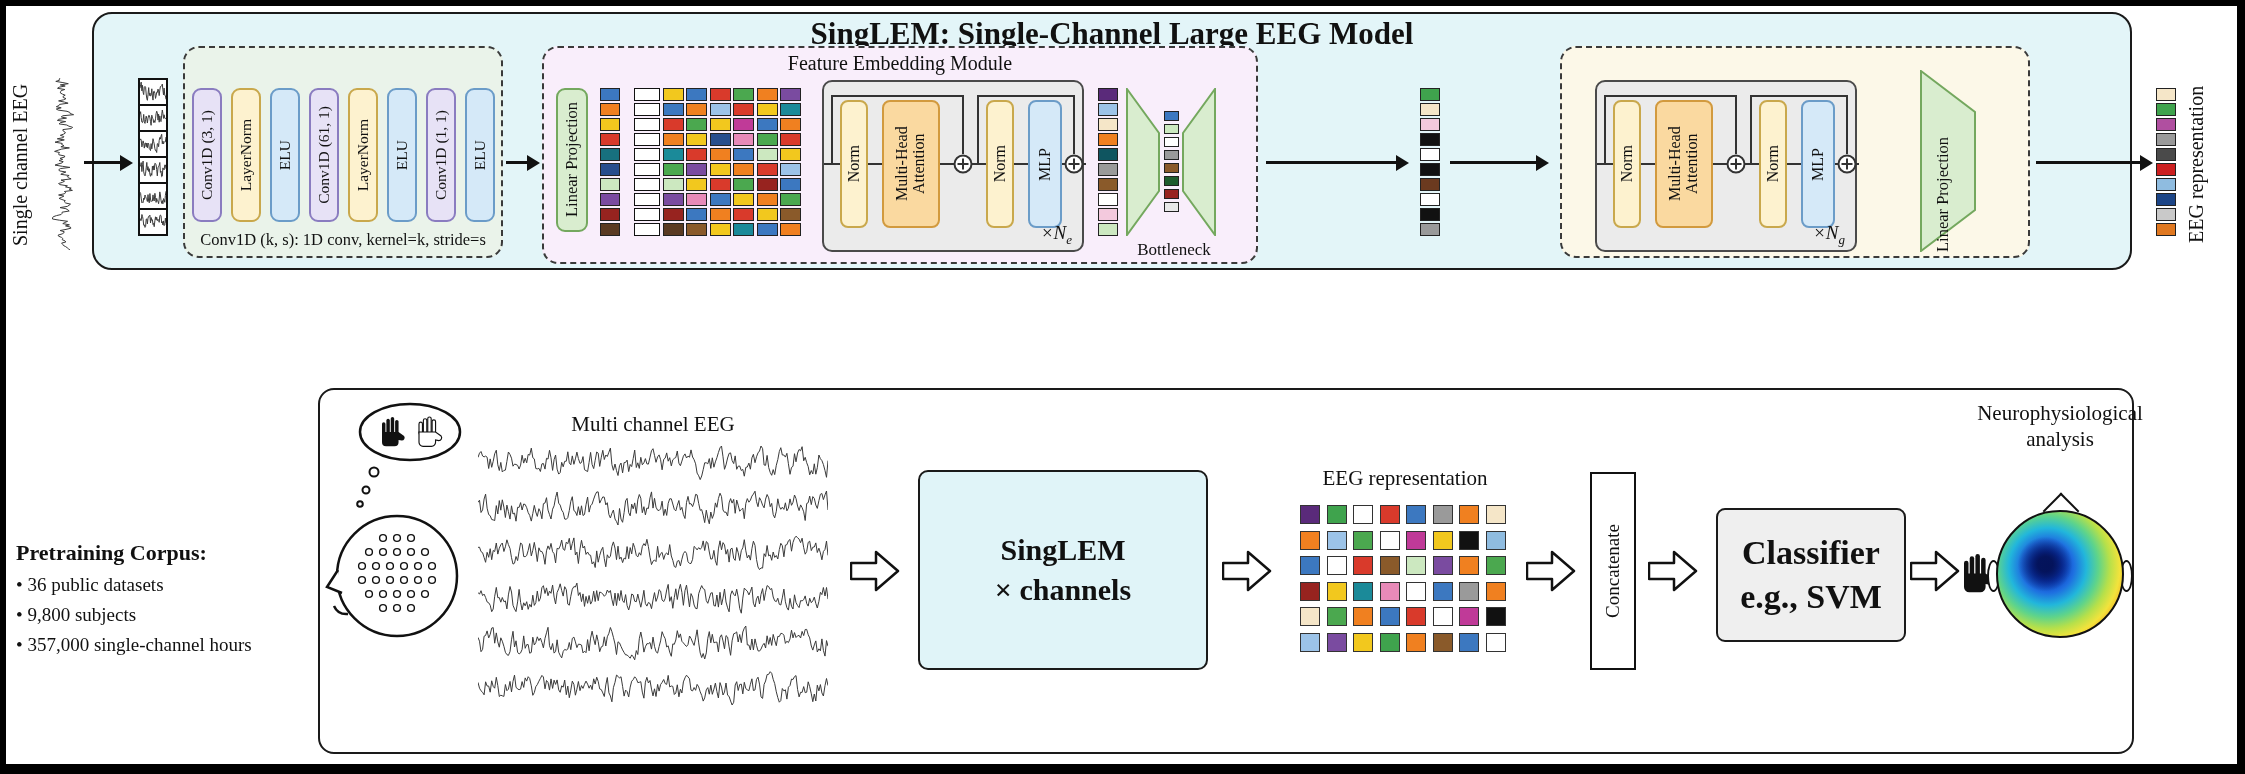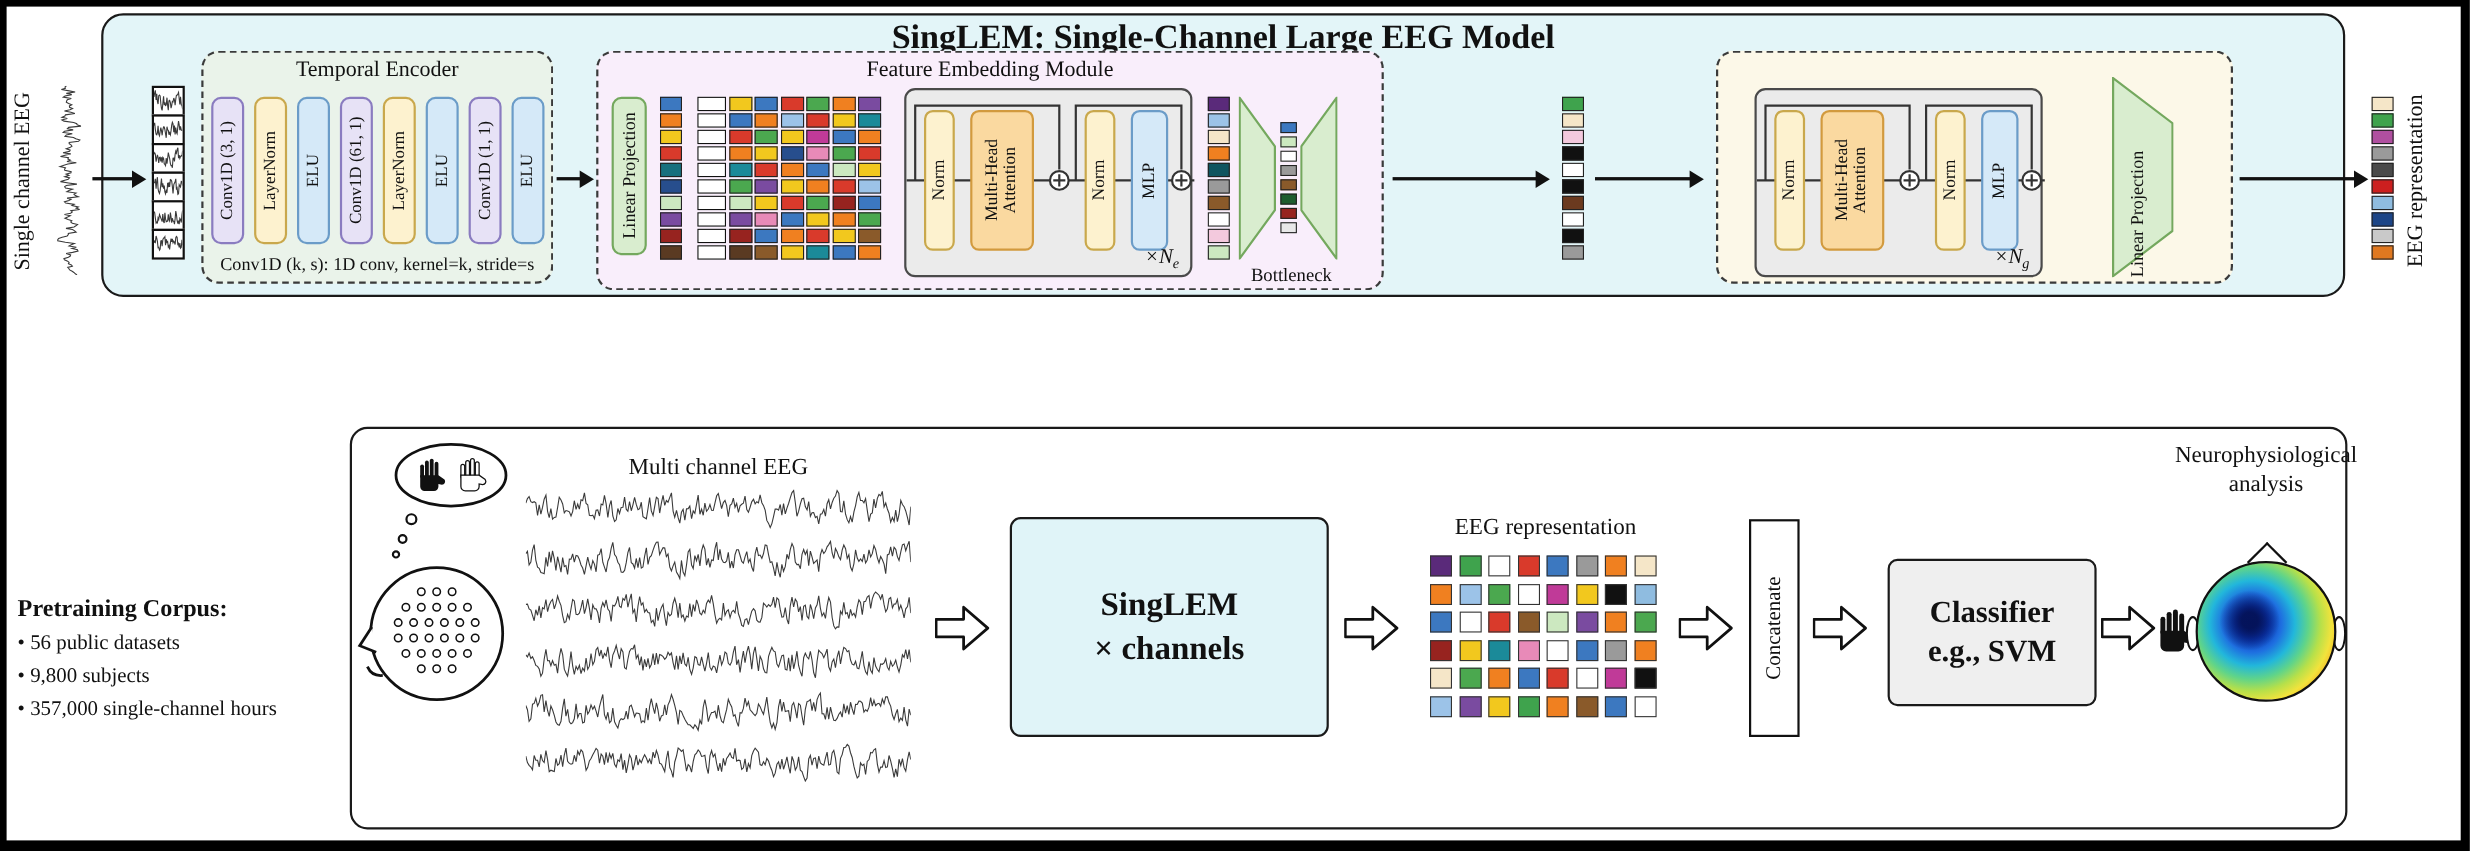--- a/index.html
+++ b/index.html
@@ -56,21 +56,21 @@
   .arr::after{content:"";position:absolute;right:-12px;top:-6.5px;width:0;height:0;border-left:13px solid #111;border-top:8px solid transparent;border-bottom:8px solid transparent;}
 
   
   .patch{width:30px;height:28px;border:2px solid #111;background:#fff;box-sizing:border-box;margin-top:-2px;overflow:hidden;}
   .patch:first-child{margin-top:0;}
 
   
   .wfbox{position:absolute;left:318px;top:388px;width:1816px;height:366px;border:2.5px solid #1a1a1a;border-radius:16px;background:#fff;box-sizing:border-box;}
   .biglabel{font-size:21px;text-align:center;}
   .singlem{position:absolute;left:918px;top:470px;width:290px;height:200px;background:#e0f4f8;border:2.5px solid #1a1a1a;border-radius:10px;display:flex;flex-direction:column;align-items:center;justify-content:center;font-size:30px;font-weight:bold;line-height:1.35;box-sizing:border-box;}
-  .classifier{position:absolute;left:1716px;top:508px;width:190px;height:134px;background:#efefef;border:2.5px solid #1a1a1a;border-radius:9px;display:flex;flex-direction:column;align-items:center;justify-content:center;font-size:28px;font-weight:bold;line-height:1.3;box-sizing:border-box;}
+  .classifier{position:absolute;left:1716px;top:508px;width:190px;height:134px;background:#efefef;border:2.5px solid #1a1a1a;border-radius:9px;display:flex;flex-direction:column;align-items:center;justify-content:center;font-size:34px;font-weight:bold;line-height:1.3;box-sizing:border-box;}
   .concat{position:absolute;left:1590px;top:472px;width:46px;height:198px;border:2px solid #111;background:#fff;display:flex;align-items:center;justify-content:center;font-size:19px;box-sizing:border-box;}
   .wf-caption{position:absolute;left:318px;top:714px;width:1816px;text-align:center;font-size:24px;font-weight:bold;}
 
   .pretrain-title{font-size:22px;font-weight:bold;}
   .pretrain-item{font-size:19px;margin-top:8px;}
   .pretrain-item::before{content:"• ";}
 
   
   .topo{position:absolute;left:1996px;top:510px;width:128px;height:128px;border-radius:50%;border:2.5px solid #111;box-sizing:border-box;z-index:2;
     background:
@@ -121,21 +121,20 @@
         </svg></div>
     <div class="patch"><svg width="26" height="23" viewBox="0 0 26 23">
           <path d="M 0.0 8.2 L 0.6 9.3 L 1.2 14.1 L 1.9 18.8 L 2.5 17.9 L 3.1 18.5 L 3.7 14.1 L 4.3 15.5 L 5.0 11.0 L 5.6 12.5 L 6.2 14.3 L 6.8 15.6 L 7.4 17.5 L 8.0 10.6 L 8.7 17.5 L 9.3 18.8 L 9.9 9.5 L 10.5 15.0 L 11.1 17.6 L 11.8 16.9 L 12.4 17.0 L 13.0 10.9 L 13.6 15.8 L 14.2 17.0 L 14.9 9.3 L 15.5 13.4 L 16.1 18.4 L 16.7 14.4 L 17.3 16.8 L 18.0 17.3 L 18.6 19.7 L 19.2 15.0 L 19.8 7.9 L 20.4 11.0 L 21.0 16.4 L 21.7 19.4 L 22.3 16.6 L 22.9 19.8 L 23.5 14.6 L 24.1 15.6 L 24.8 18.3 L 25.4 11.3 L 26.0 7.2" fill="none" stroke="#3a3a3a" stroke-width="1"></path>
         </svg></div>
     <div class="patch"><svg width="26" height="23" viewBox="0 0 26 23">
           <path d="M 0.0 8.3 L 0.6 10.4 L 1.2 10.6 L 1.9 4.5 L 2.5 6.4 L 3.1 9.5 L 3.7 15.2 L 4.3 14.9 L 5.0 17.4 L 5.6 16.4 L 6.2 9.1 L 6.8 8.9 L 7.4 13.9 L 8.0 8.1 L 8.7 6.3 L 9.3 6.2 L 9.9 5.2 L 10.5 13.0 L 11.1 7.5 L 11.8 10.4 L 12.4 9.7 L 13.0 14.5 L 13.6 13.4 L 14.2 16.7 L 14.9 10.7 L 15.5 6.8 L 16.1 9.9 L 16.7 7.2 L 17.3 10.7 L 18.0 9.3 L 18.6 10.3 L 19.2 12.3 L 19.8 6.1 L 20.4 5.0 L 21.0 5.6 L 21.7 13.0 L 22.3 11.6 L 22.9 15.0 L 23.5 10.9 L 24.1 15.6 L 24.8 14.8 L 25.4 8.1 L 26.0 12.9" fill="none" stroke="#3a3a3a" stroke-width="1"></path>
         </svg></div>
   </div>
 
   <div class="modbox" style="left:183px;top:46px;width:320px;height:212px;background:#eaf3ea;"></div>
-  <div class="modtitle" style="left:183px;top:52px;width:320px;">Temporal Encoder</div>
   <div class="pill k-conv" style="left:192px;">
       <span class="vtext">Conv1D (3, 1)</span>
     </div>
   <div class="pill k-norm" style="left:231px;">
       <span class="vtext">LayerNorm</span>
     </div>
   <div class="pill k-act" style="left:270px;">
       <span class="vtext">ELU</span>
     </div>
   <div class="pill k-conv" style="left:309px;">
@@ -382,21 +381,21 @@
       <div class="sq" style="background: rgb(204, 31, 31);"></div>
       <div class="sq" style="background: rgb(143, 188, 224);"></div>
       <div class="sq" style="background: rgb(28, 69, 135);"></div>
       <div class="sq" style="background: rgb(201, 201, 201);"></div>
       <div class="sq" style="background: rgb(224, 120, 32);"></div>
     </div>
   <div class="abs vtext" style="left:2186px;top:75px;height:178px;font-size:20px;">EEG representation</div>
 
   <div class="abs" style="left:16px;top:540px;width:300px;">
     <div class="pretrain-title">Pretraining Corpus:</div>
-    <div class="pretrain-item">56 public datasets</div>
+    <div class="pretrain-item">36 public datasets</div>
     <div class="pretrain-item">9,800 subjects</div>
     <div class="pretrain-item">357,000 single-channel hours</div>
   </div>
 
   <div class="wfbox"></div>
 
   <svg class="abs" style="left:322px;top:398px;" width="150" height="250" viewBox="0 0 150 250">
     <ellipse cx="88" cy="34" rx="50" ry="28" fill="#fff" stroke="#111" stroke-width="2.5"></ellipse>
     <use href="#hand-shape" transform="translate(60,19) scale(1.15)" fill="#111"></use>
     <use href="#hand-shape" transform="translate(97,19) scale(1.15)" fill="#fff" stroke="#111" stroke-width="1"></use>

